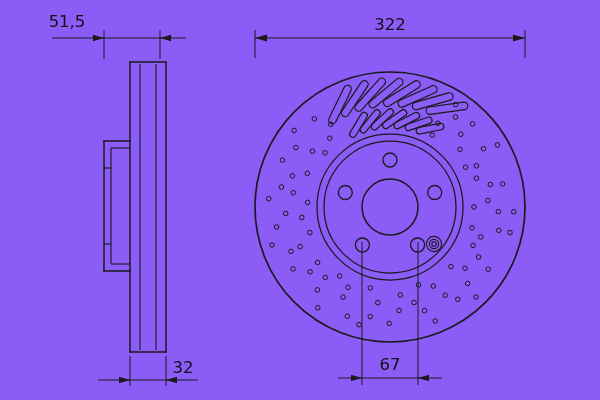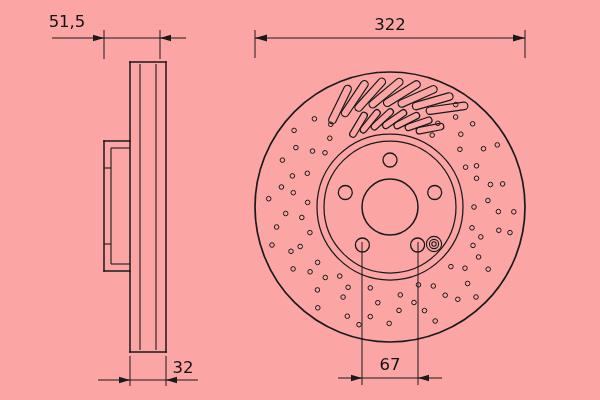--- a/index.html
+++ b/index.html
@@ -1,17 +1,17 @@
 <!DOCTYPE html>
 <html><head>
 <meta charset="utf-8">
 <style>
   html,body{margin:0;padding:0;background:#ffffff;}
   body{width:600px;height:400px;overflow:hidden;}
-  .canvas{width:600px;height:400px;background:#fca5a5;}
+  .canvas{width:600px;height:400px;background:#8b5cf6;}
   svg{display:block;}
   svg text{font-family:"DejaVu Sans","Liberation Sans",sans-serif;font-size:16.5px;fill:#111;}
   .part{stroke:#1a1a1a;stroke-width:1.5;fill:none;stroke-linecap:square;}
   .thin{stroke:#1a1a1a;stroke-width:1.1;fill:none;}
   .dim{stroke:#1a1a1a;stroke-width:1;fill:none;}
   .arr{fill:#1a1a1a;stroke:none;}
   .c-outer{stroke:#1a1a1a;stroke-width:1.7;fill:none;}
   .c-mid{stroke:#1a1a1a;stroke-width:1.25;fill:none;}
   .c-bore{stroke:#1a1a1a;stroke-width:1.5;fill:none;}
   #bolt-holes circle{stroke:#1a1a1a;stroke-width:1.3;fill:none;}

